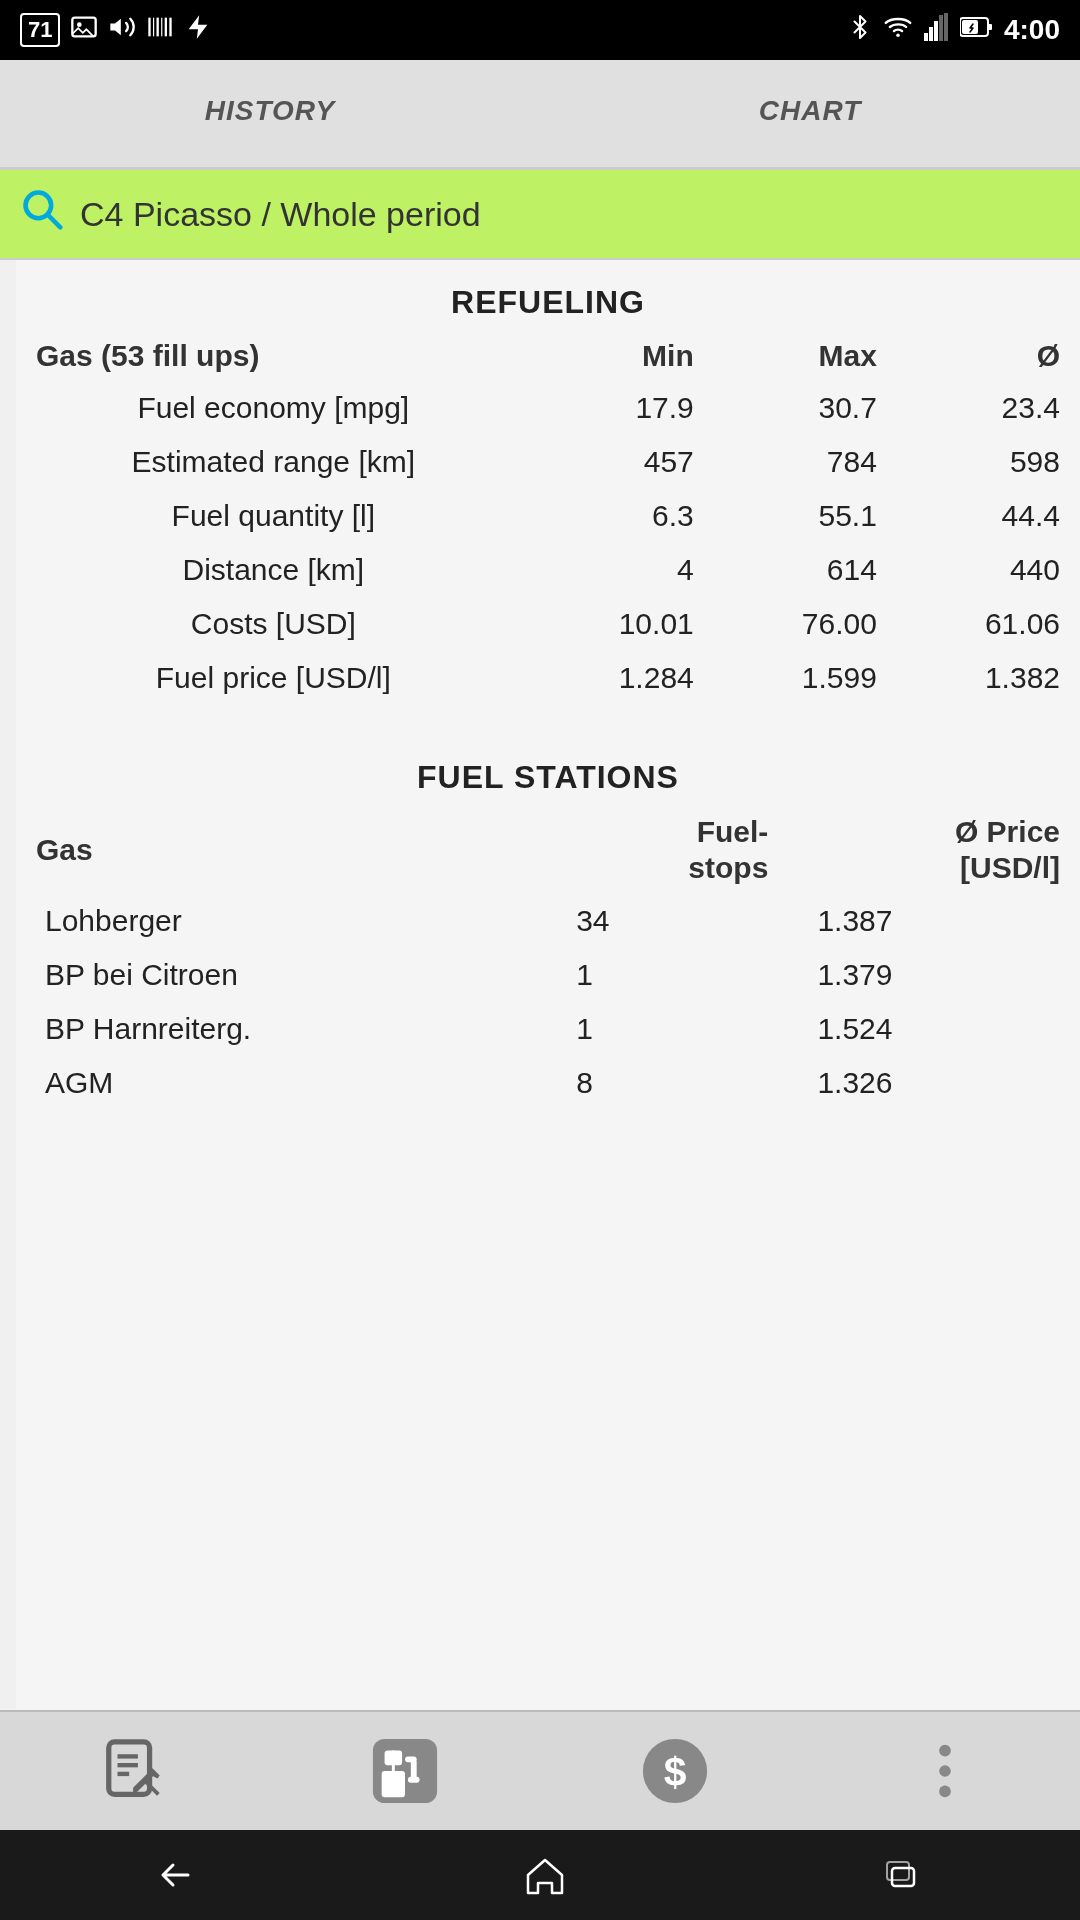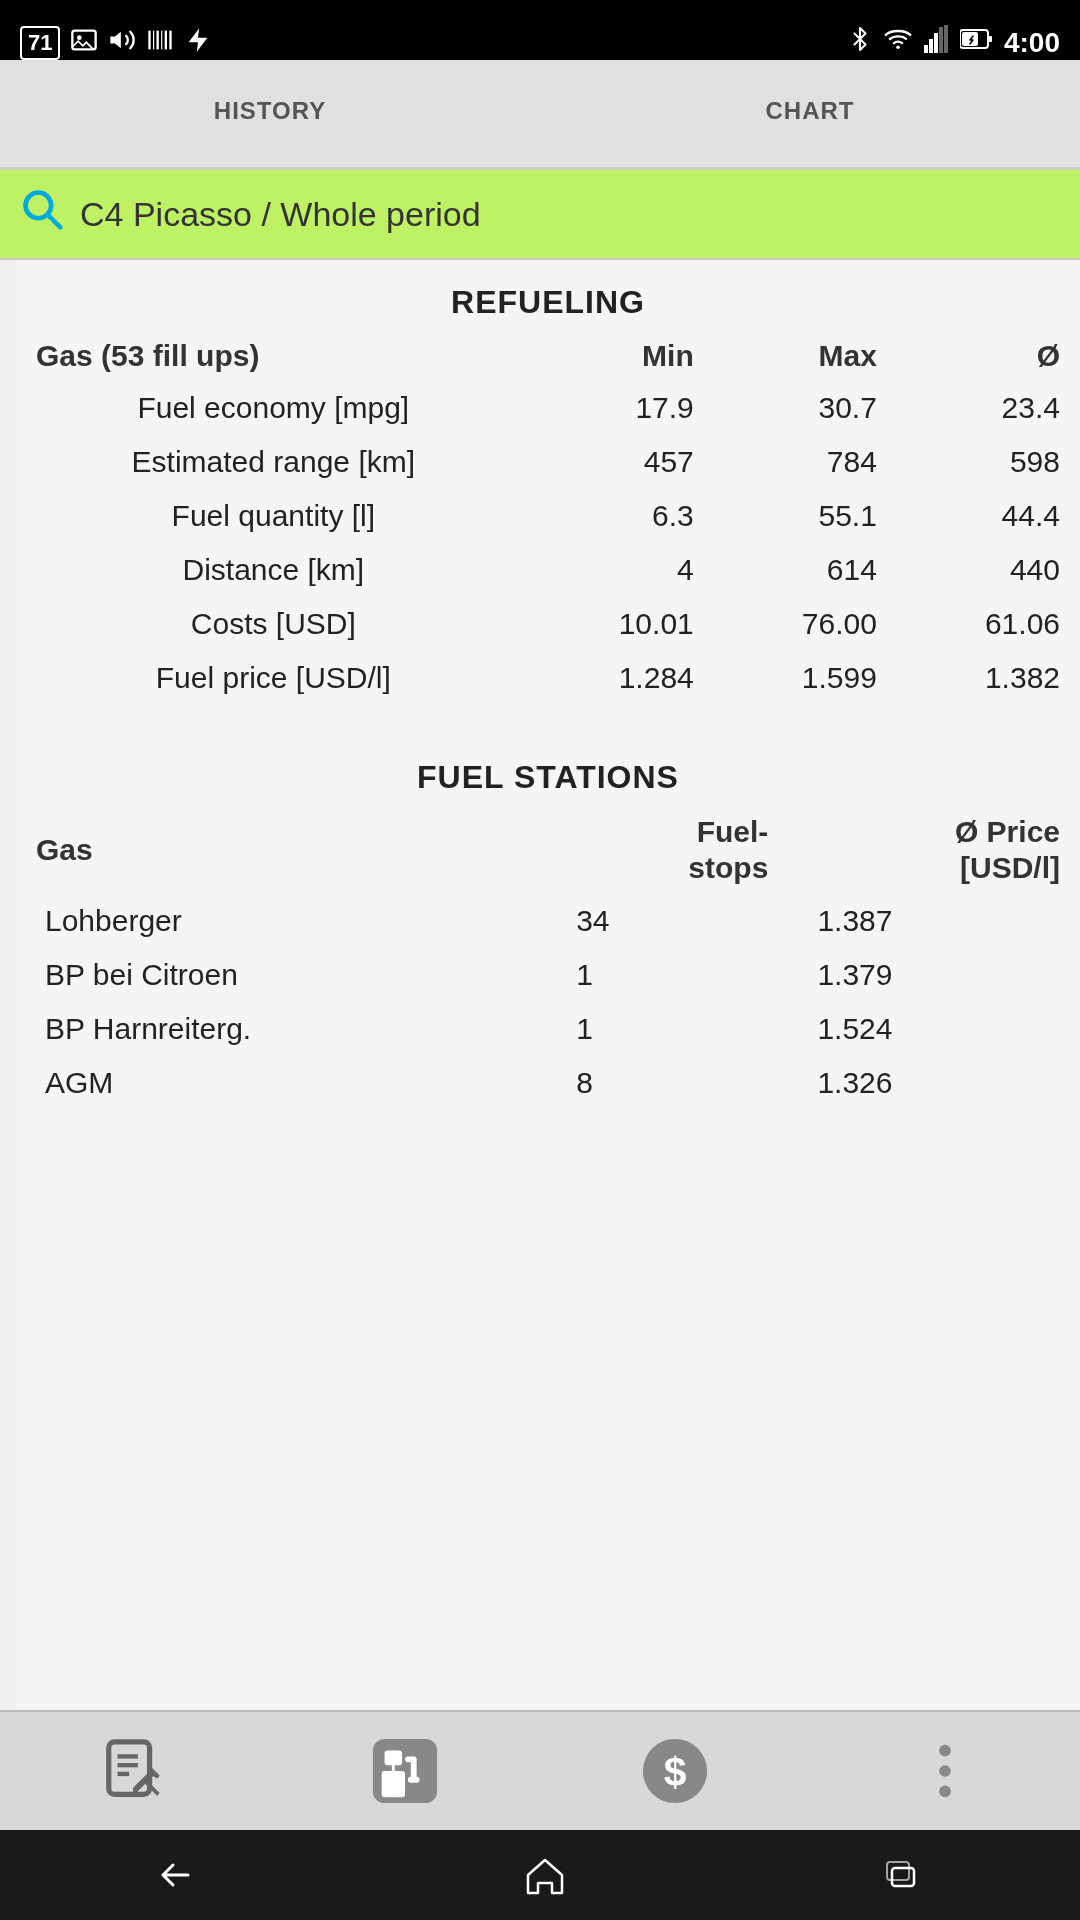--- a/index.html
+++ b/index.html
@@ -13,21 +13,21 @@
       display: flex;
       flex-direction: column;
     }
 
     
     #status-bar {
       width: 100%;
       height: 60px;
       background: #000;
       display: flex;
-      align-items: flex-end;
+      align-items: center;
       justify-content: space-between;
       padding: 0 20px;
       color: #fff;
       font-size: 24px;
     }
     .status-left {
       display: flex;
       align-items: center;
       gap: 10px;
     }
@@ -51,26 +51,27 @@
       height: 110px;
       background: #e0e0e0;
       display: flex;
       border-bottom: 3px solid #ccc;
     }
     .tab {
       flex: 1;
       display: flex;
       align-items: center;
       justify-content: center;
-      font-size: 24px;
+      font-size: 28px;
       font-weight: bold;
       color: #555;
       cursor: pointer;
       border-bottom: 5px solid transparent;
       letter-spacing: 1px;
+      font-style: italic;
     }
     .tab.active {
       color: #333;
       border-bottom: 5px solid #00aadd;
       background: #e8e8e8;
     }
 
     
     #search-bar {
       width: 100%;

